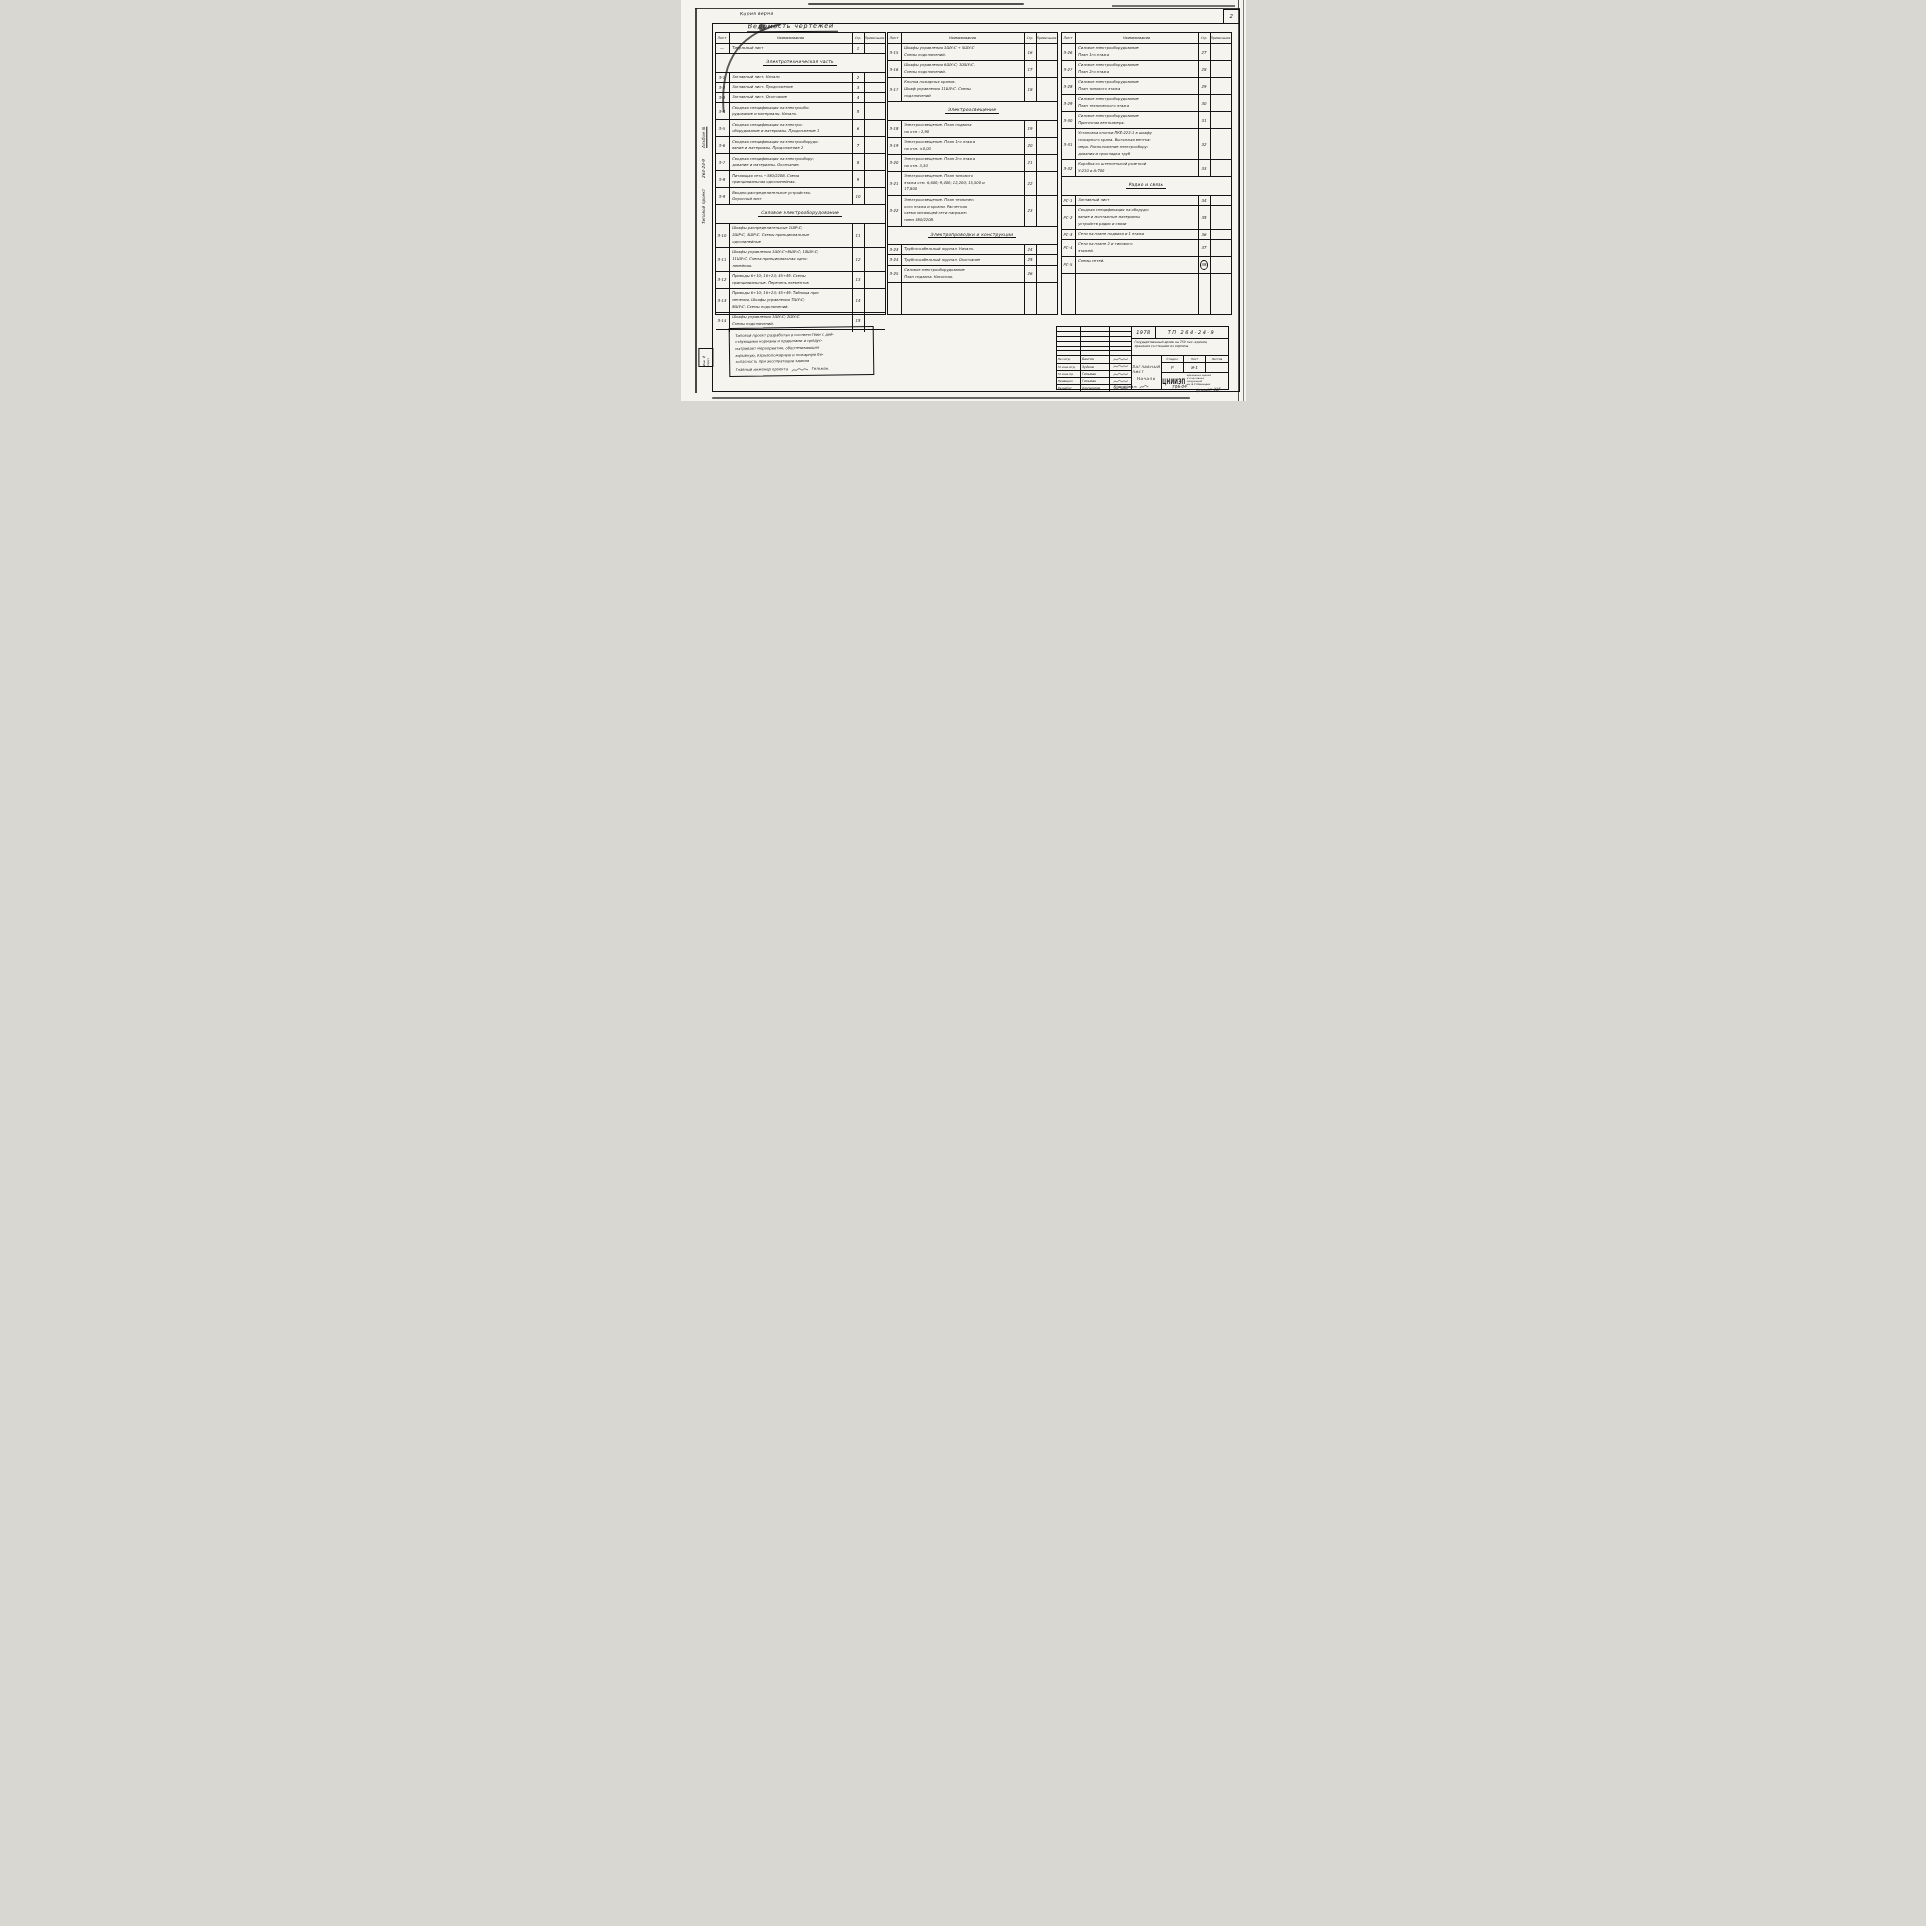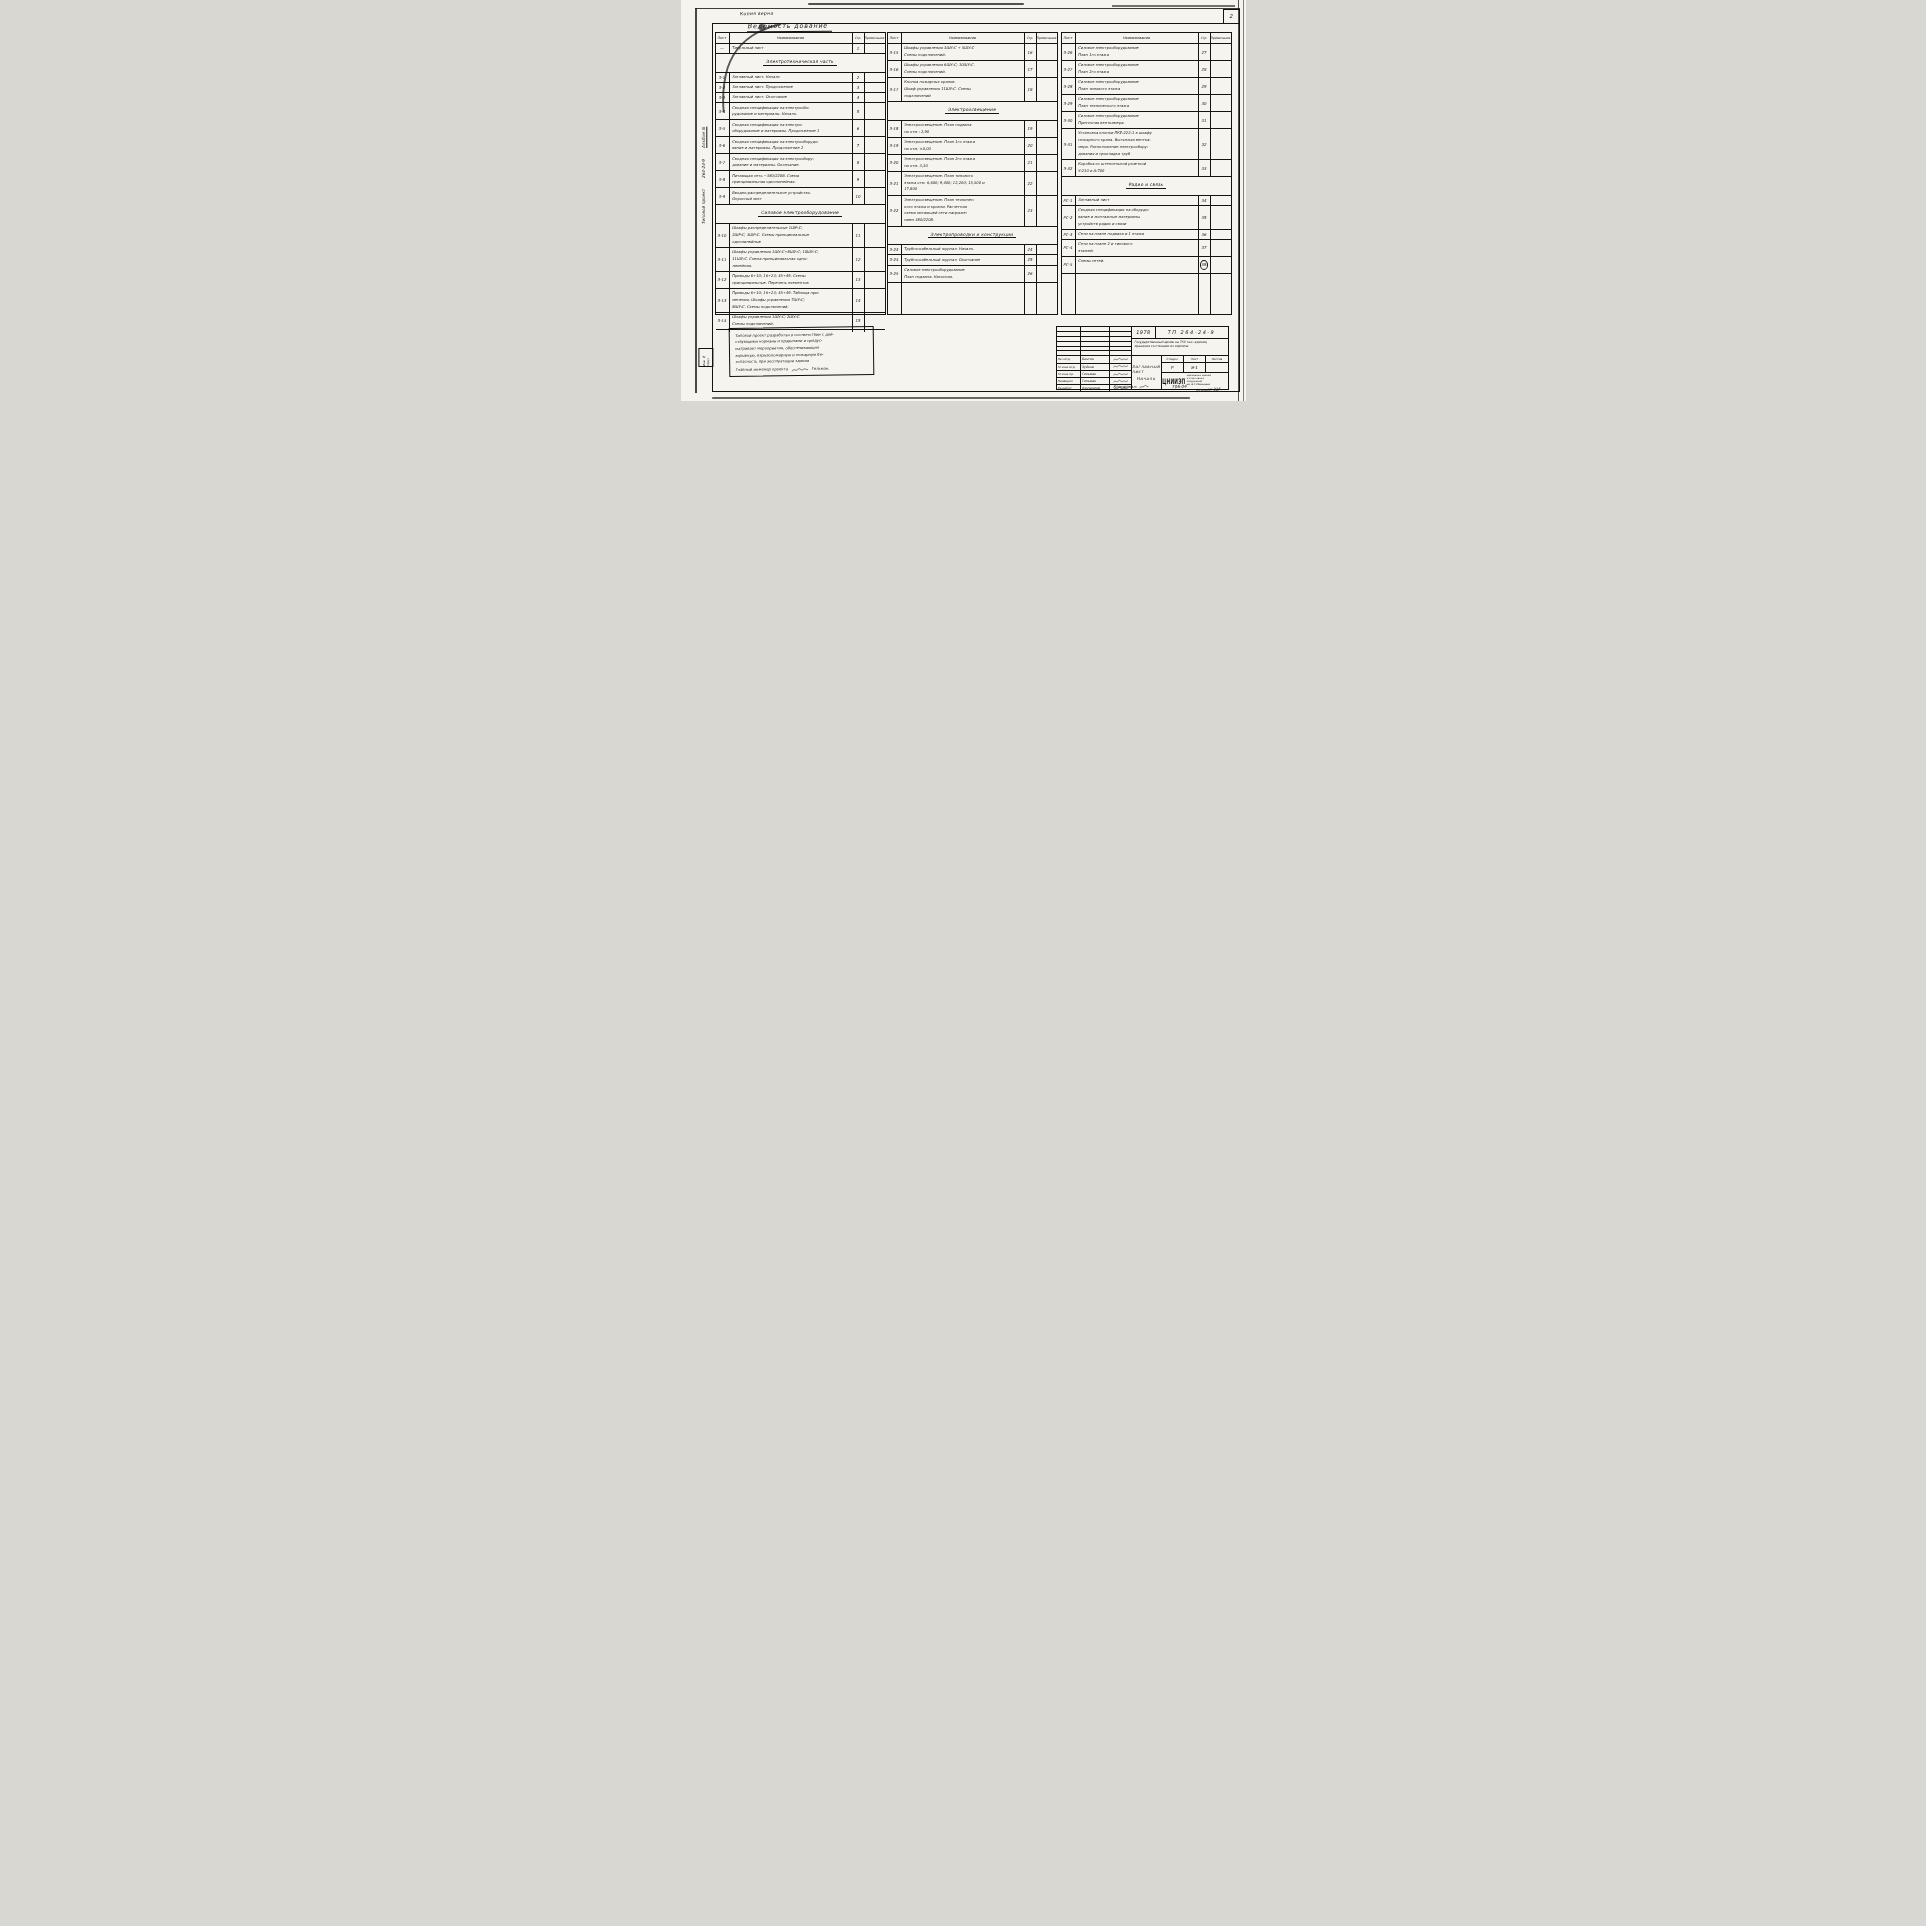--- a/index.html
+++ b/index.html
@@ -106,21 +106,21 @@
     <path d="M168 6 Q60 30 30 120 Q14 175 20 236" fill="none" stroke="#101012" stroke-width="5" opacity=".8"></path>
     <circle cx="120" cy="14" r="9" fill="#101012" opacity=".7"></circle>
   </svg>
 
   <div class="frame"></div>
   <div class="pagenum-box">
     <span>2</span>
   </div>
 
   <div class="copy-note">Копия верна</div>
-  <div class="sheet-title">Ведомость дование</div>
+  <div class="sheet-title">Ведомость чертежей</div>
 
   <div class="side-label">
     <span>Типовой проект</span>
     <span style="margin-top:10.8px">264-24-9</span>
     <span style="margin-top:10.8px;text-decoration:underline">Альбом III</span>
   </div>
   <div class="inv-box">
     <span>Инв № подл.</span>
   </div>
 

